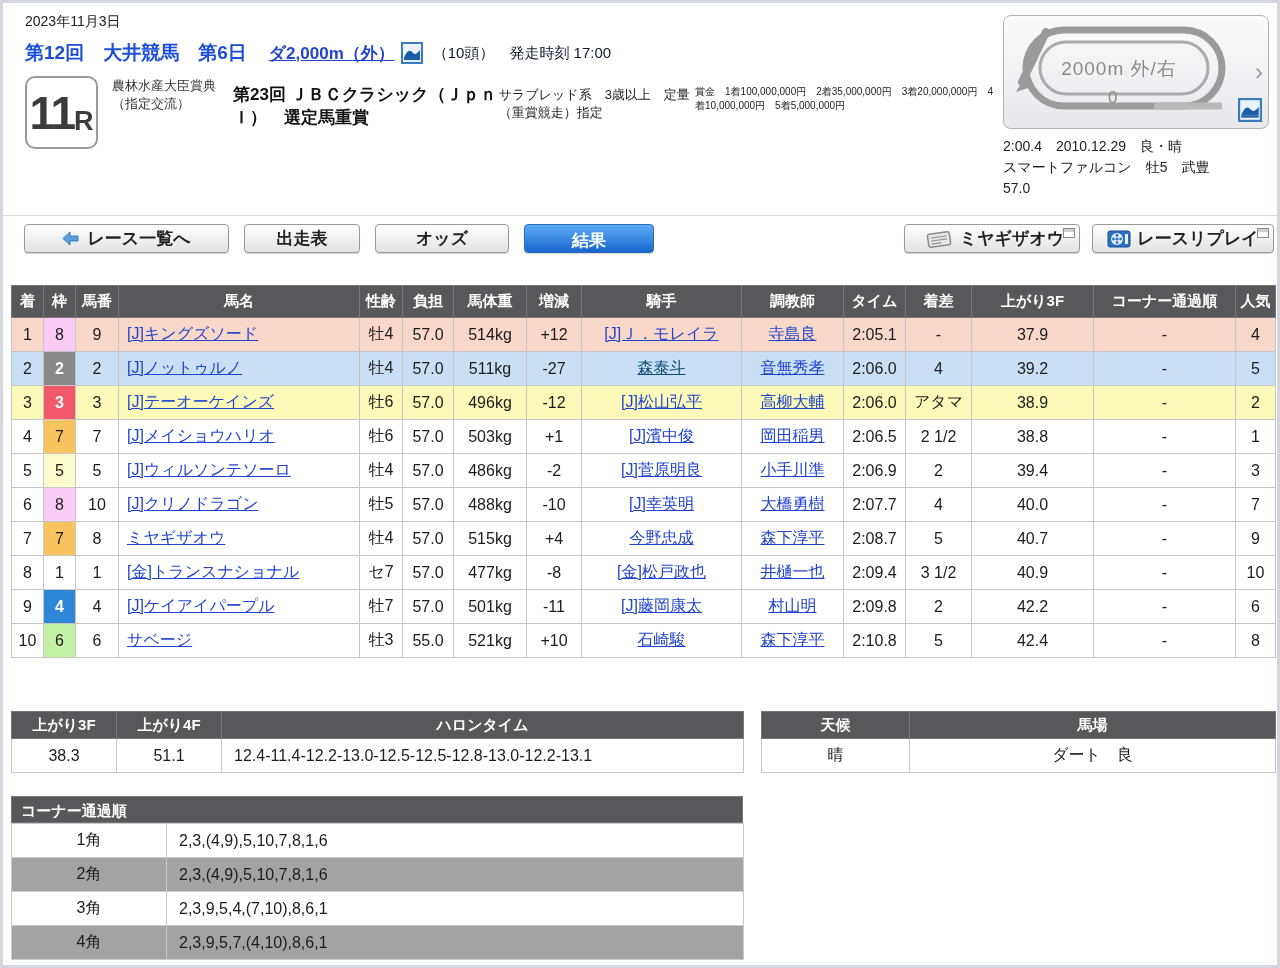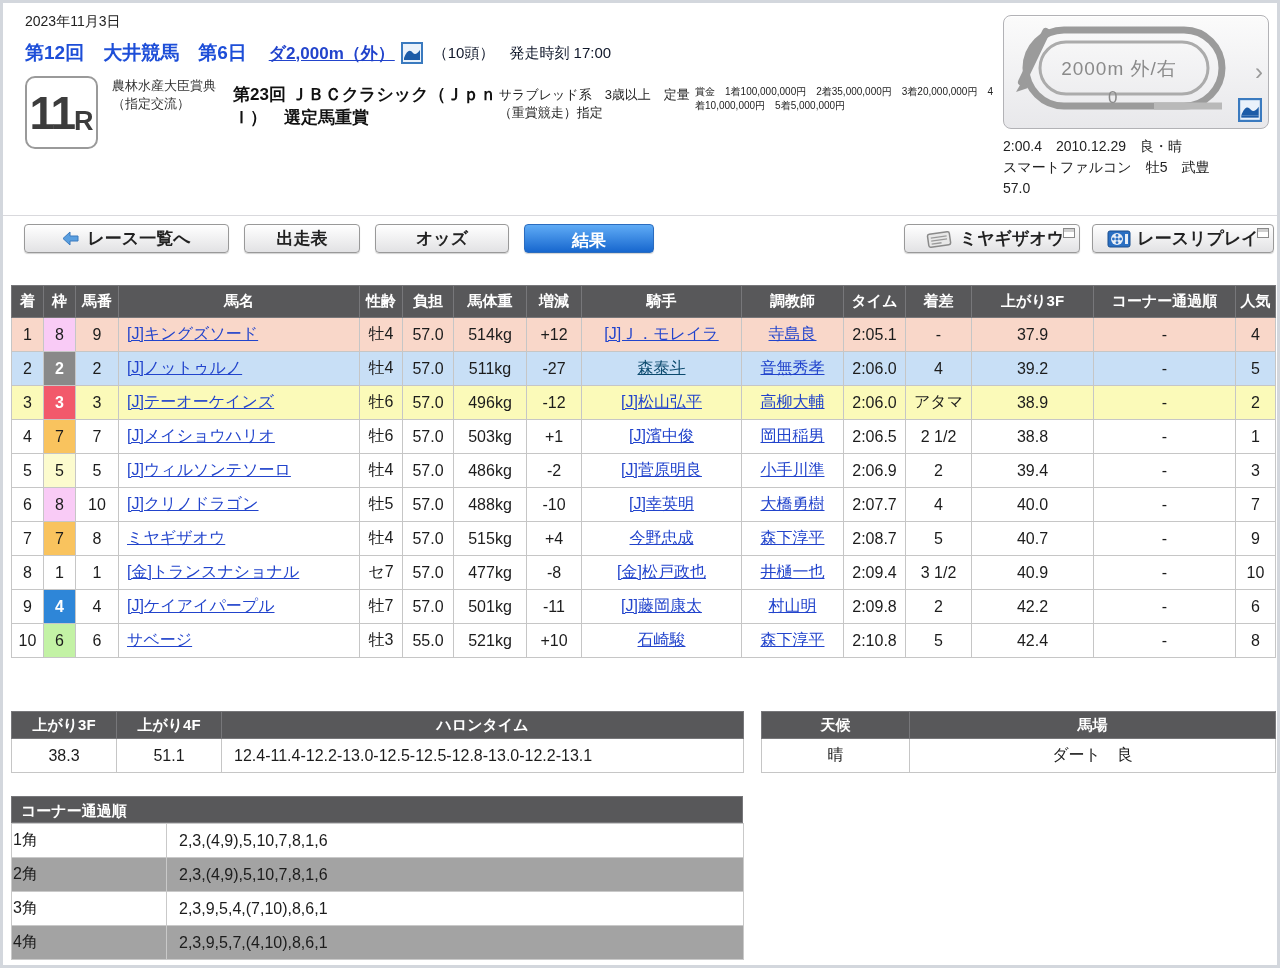--- a/index.html
+++ b/index.html
@@ -101,21 +101,21 @@
   .pace td.furlong { text-align:left; padding-left:12px; }
   .cond { position:absolute; top:708px; left:758px; width:514px; font-size:16px; }
   .corner-title {
     position:absolute; top:793px; left:8px; width:732px; height:27px;
     background:#58585a; color:#fff; font-size:15px; font-weight:bold;
     line-height:27px; padding-left:9px; border:1px solid #77777a;
   }
   .corner { position:absolute; top:820px; left:8px; width:732px; font-size:16px; }
   .corner td { height:34px; border:1px solid #c9c9c9; background:#fff; }
   .corner tr.alt td { background:#a3a3a3; }
-  .corner td.clabel { width:155px; text-align:left; }
+  .corner td.clabel { width:155px; text-align:center; }
   .corner td.cvalue { text-align:left; padding-left:12px; }
 </style>
 </head>
 <body>
 
 <div class="header-area">
   <div class="date-line">2023年11月3日</div>
   <div class="meeting-line">
     <span class="meeting">第12回　大井競馬　第6日</span>
     <a class="course-link">ダ2,000m（外）</a>

